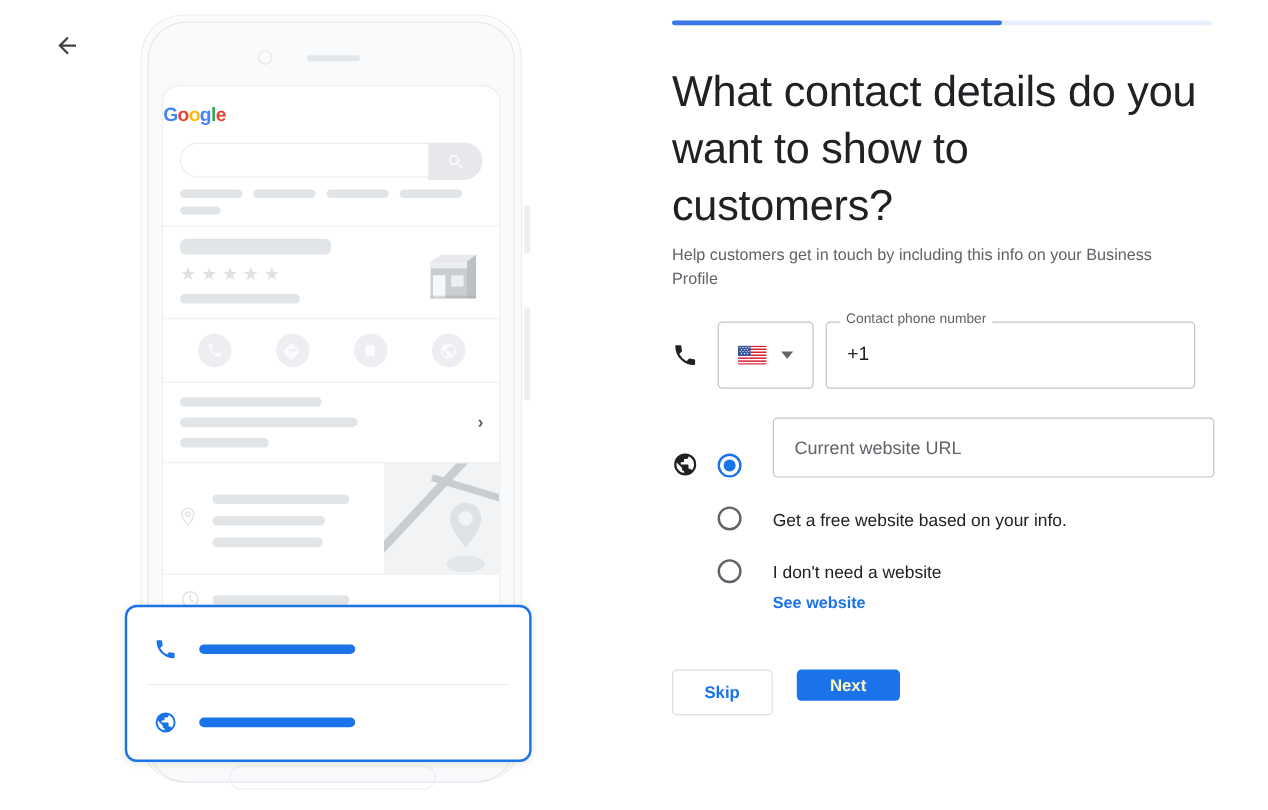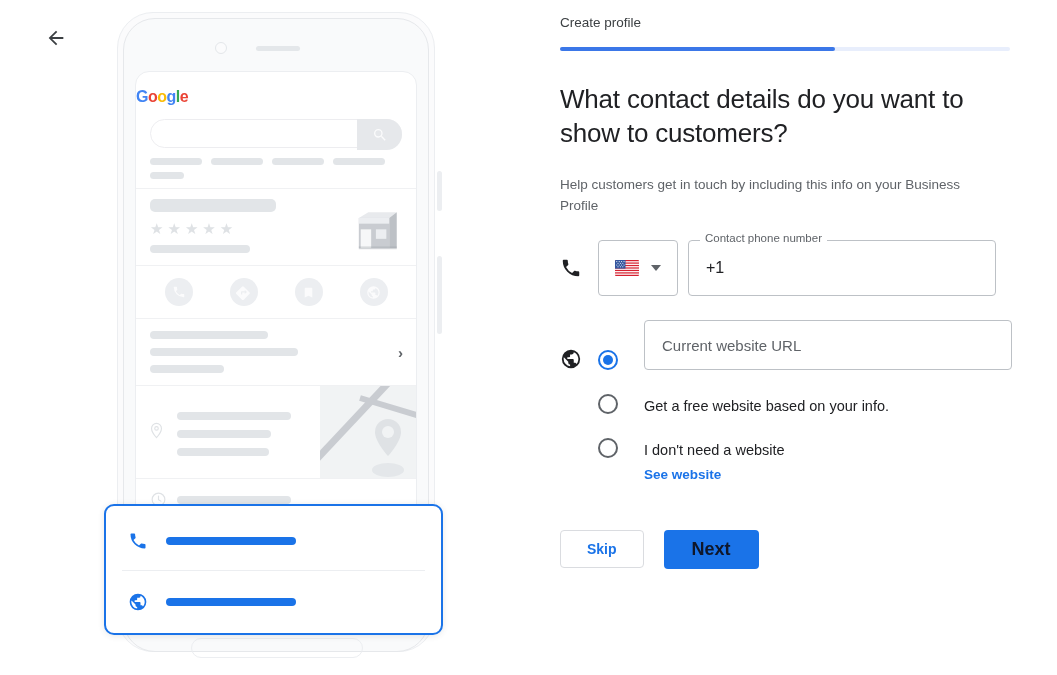--- a/index.html
+++ b/index.html
@@ -122,24 +122,24 @@
   .callout-div { border-top: 1px solid #eceef1; margin: 0 16px; }
   .callout-bar { height: 8px; width: 130px; border-radius: 5px; background: #1a73e8; }
 
   
   .panel { position: absolute; left: 560px; top: 0; width: 470px; }
   .crumb { font-size: 13.5px; color: #3c4043; padding-top: 15px; }
   .progress { margin-top: 17px; height: 4px; width: 450px; background: #e8eefc; border-radius: 2px; position: relative; }
   .progress-fill { height: 4px; background: #3b77e8; border-radius: 2px; }
 
   .headline {
-    margin-top: 31px; font-size: 26px; line-height: 1.32; color: #202124;
+    margin-top: 31px; font-size: 36px; line-height: 1.32; color: #202124;
     font-weight: 400; letter-spacing: -0.2px; max-width: 440px;
   }
-  .subtext { margin-top: 24px; font-size: 13.5px; line-height: 1.55; color: #5f6368; max-width: 435px; }
+  .subtext { margin-top: 8px; font-size: 13.5px; line-height: 1.55; color: #5f6368; max-width: 435px; }
 
   
   .field-row { display: flex; align-items: center; margin-top: 24px; }
   .lead-icon { width: 38px; display: flex; align-items: center; justify-content: flex-start; }
 
   .country-select {
     width: 80px; height: 56px; border: 1px solid #bdc1c6; border-radius: 4px;
     display: flex; align-items: center; justify-content: center; gap: 12px;
     background: #fff; cursor: pointer;
   }
@@ -180,22 +180,22 @@
                  font-weight: 600; cursor: pointer; }
 
   .btn-row { display: flex; gap: 20px; margin-top: 48px; }
   .btn-skip {
     height: 38px; padding: 0 26px; border: 1px solid #dadce0; border-radius: 4px;
     background: #fff; color: #1a73e8; font-size: 14px; font-weight: 600;
     display: flex; align-items: center; justify-content: center; cursor: pointer;
     font-family: "Liberation Sans", sans-serif;
   }
   .btn-next {
-    height: 39px; padding: 0 28px; border: none; border-radius: 4px;
-    background: #1a73e8; color: #0f172a; font-size: 18px; font-weight: 600;
+    height: 26px; padding: 0 28px; border: none; border-radius: 4px;
+    background: #1a73e8; color: #fef9c3; font-size: 14px; font-weight: 600;
     display: flex; align-items: center; justify-content: center; cursor: pointer;
     font-family: "Liberation Sans", sans-serif;
   }
 </style>
 </head>
 <body>
 
 <div class="page">
 
   <div class="back-arrow">
@@ -331,21 +331,20 @@
     <div class="callout-row">
       <svg width="20" height="20" viewBox="0 0 24 24">
         <path d="M12 2a10 10 0 100 20 10 10 0 000-20zm-1 17.9A8 8 0 014 12c0-.6.1-1.2.2-1.8L9 15v1a2 2 0 002 2v1.9zm6.9-2.5c-.3-.8-1-1.4-1.9-1.4h-1v-3a1 1 0 00-1-1H8v-2h2a1 1 0 001-1V7h2a2 2 0 002-2v-.4A8 8 0 0117.9 17.4z" fill="#1a73e8"></path>
       </svg>
       <div class="callout-bar"></div>
     </div>
   </div>
 
   <div class="panel">
 
-    <div class="crumb">Create profile</div>
 
     <div class="progress">
       <div class="progress-fill" id="progress-fill" style="width: 61%; background: rgb(59, 119, 232);"></div>
     </div>
 
     <h1 class="headline">What contact details do you want to show to customers?</h1>
     <p class="subtext">Help customers get in touch by including this info on your Business Profile</p>
 
     <div class="field-row">
       <div class="lead-icon">

